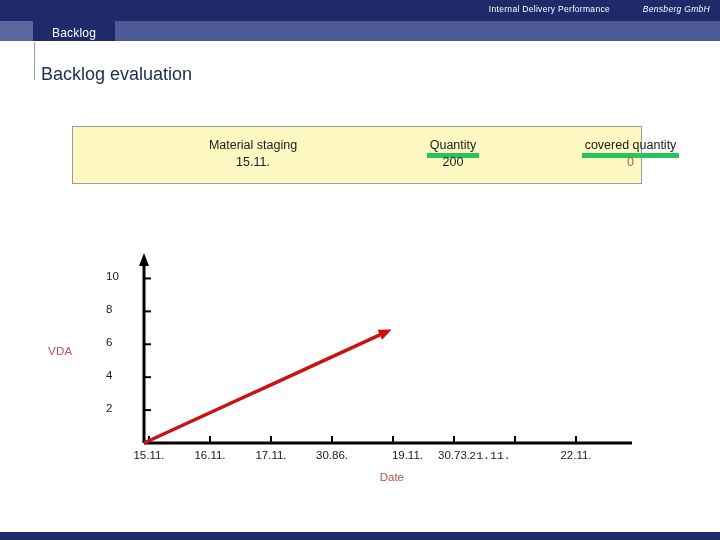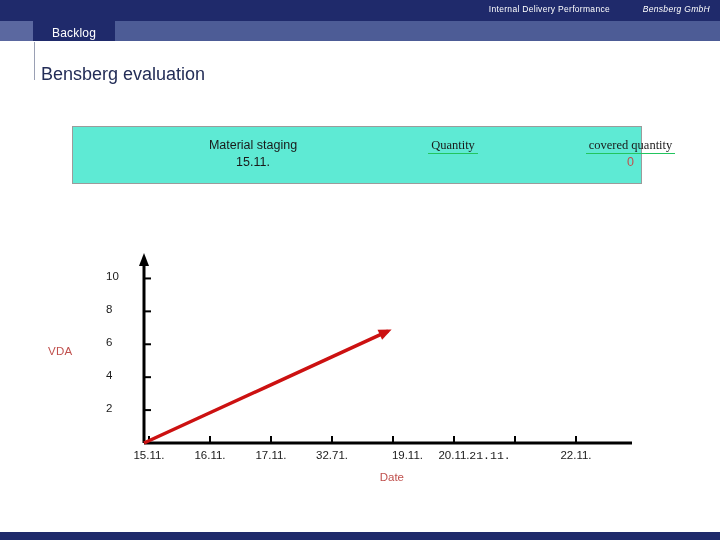--- a/index.html
+++ b/index.html
@@ -84,42 +84,41 @@
     color: #232d57;
     font-size: 18px;
     white-space: nowrap;
   }
 
   
   .info-panel {
     position: absolute;
     left: 72px; top: 126px;
     width: 570px; height: 58px;
-    background: #5eead4;
+    background: #fef9c3;
     border: 1px solid #9b9b9b;
     box-sizing: border-box;
   }
   .info-col {
     position: absolute;
     top: 10px;
     text-align: center;
   }
   .info-col-1 { left: 60px;  width: 240px; }
   .info-col-2 { left: 300px; width: 160px; }
   .info-col-3 { left: 460px; width: 195px; }
   .info-head {
     font-size: 12.5px;
     color: #1a1a1a;
     white-space: nowrap;
     line-height: 17px;
   }
   .info-head.underlined span {
-    border-bottom: 1px solid #22c55e;
+    border-bottom: 5px solid #22c55e;
     padding: 0 3px 1px 3px;
-    font-family: Liberation Serif, serif;
   }
   .info-val {
     font-size: 12.5px;
     color: #1a1a1a;
     white-space: nowrap;
     line-height: 17px;
   }
   .info-val.red { color: #c0504d; }
 
   
@@ -174,29 +173,30 @@
 <div class="header-title">Internal Delivery Performance</div>
 <div class="header-company">Bensberg GmbH</div>
 
 <div class="tab-band"></div>
 <div class="tab-band-left"></div>
 <div class="tab-active">
   <div class="tab-active-label">Backlog</div>
 </div>
 
 <div class="title-rule"></div>
-<div class="page-title">Bensberg evaluation</div>
+<div class="page-title">Backlog evaluation</div>
 
 <div class="info-panel">
   <div class="info-col info-col-1">
     <div class="info-head">Material staging</div>
     <div class="info-val">15.11.</div>
   </div>
   <div class="info-col info-col-2">
     <div class="info-head underlined"><span>Quantity</span></div>
+    <div class="info-val">200</div>
   </div>
   <div class="info-col info-col-3">
     <div class="info-head underlined"><span>covered quantity</span></div>
     <div class="info-val red">0</div>
   </div>
 </div>
 
 <div class="chart">
   <svg width="720" height="540" style="position:absolute;left:0;top:0;">
 
@@ -233,23 +233,23 @@
       <div class="axis-label-y" style="left: 106px; top: 402.091px;">2</div>
       <div class="axis-label-y" style="left: 106px; top: 369.182px;">4</div>
       <div class="axis-label-y" style="left: 106px; top: 336.273px;">6</div>
       <div class="axis-label-y" style="left: 106px; top: 303.364px;">8</div>
       <div class="axis-label-y" style="left: 106px; top: 270.455px;">10</div>
     </div>
   <div id="x-tick-labels">
       <div class="axis-label-x" style="left: 119px; top: 449px;">15.11.</div>
       <div class="axis-label-x" style="left: 180px; top: 449px;">16.11.</div>
       <div class="axis-label-x" style="left: 241px; top: 449px;">17.11.</div>
-      <div class="axis-label-x" style="left: 302px; top: 449px;">32.71.</div>
+      <div class="axis-label-x" style="left: 302px; top: 449px;">30.86.</div>
       <div class="axis-label-x" style="left: 363px; top: 449px; text-align: right;">19.11.</div>
-      <div class="axis-label-x" style="left: 424px; top: 449px;">20.11.</div>
+      <div class="axis-label-x" style="left: 424px; top: 449px;">30.73.</div>
       <div class="axis-label-x" style="left: 460px; top: 449px; font-family: Liberation Mono, monospace;">21.11.</div>
       <div class="axis-label-x" style="left: 546px; top: 449px;">22.11.</div>
     </div>
 
   <div class="vda-label">VDA</div>
   <div class="date-label">Date</div>
 </div>
 
 <div class="footer-bar"></div>
 

